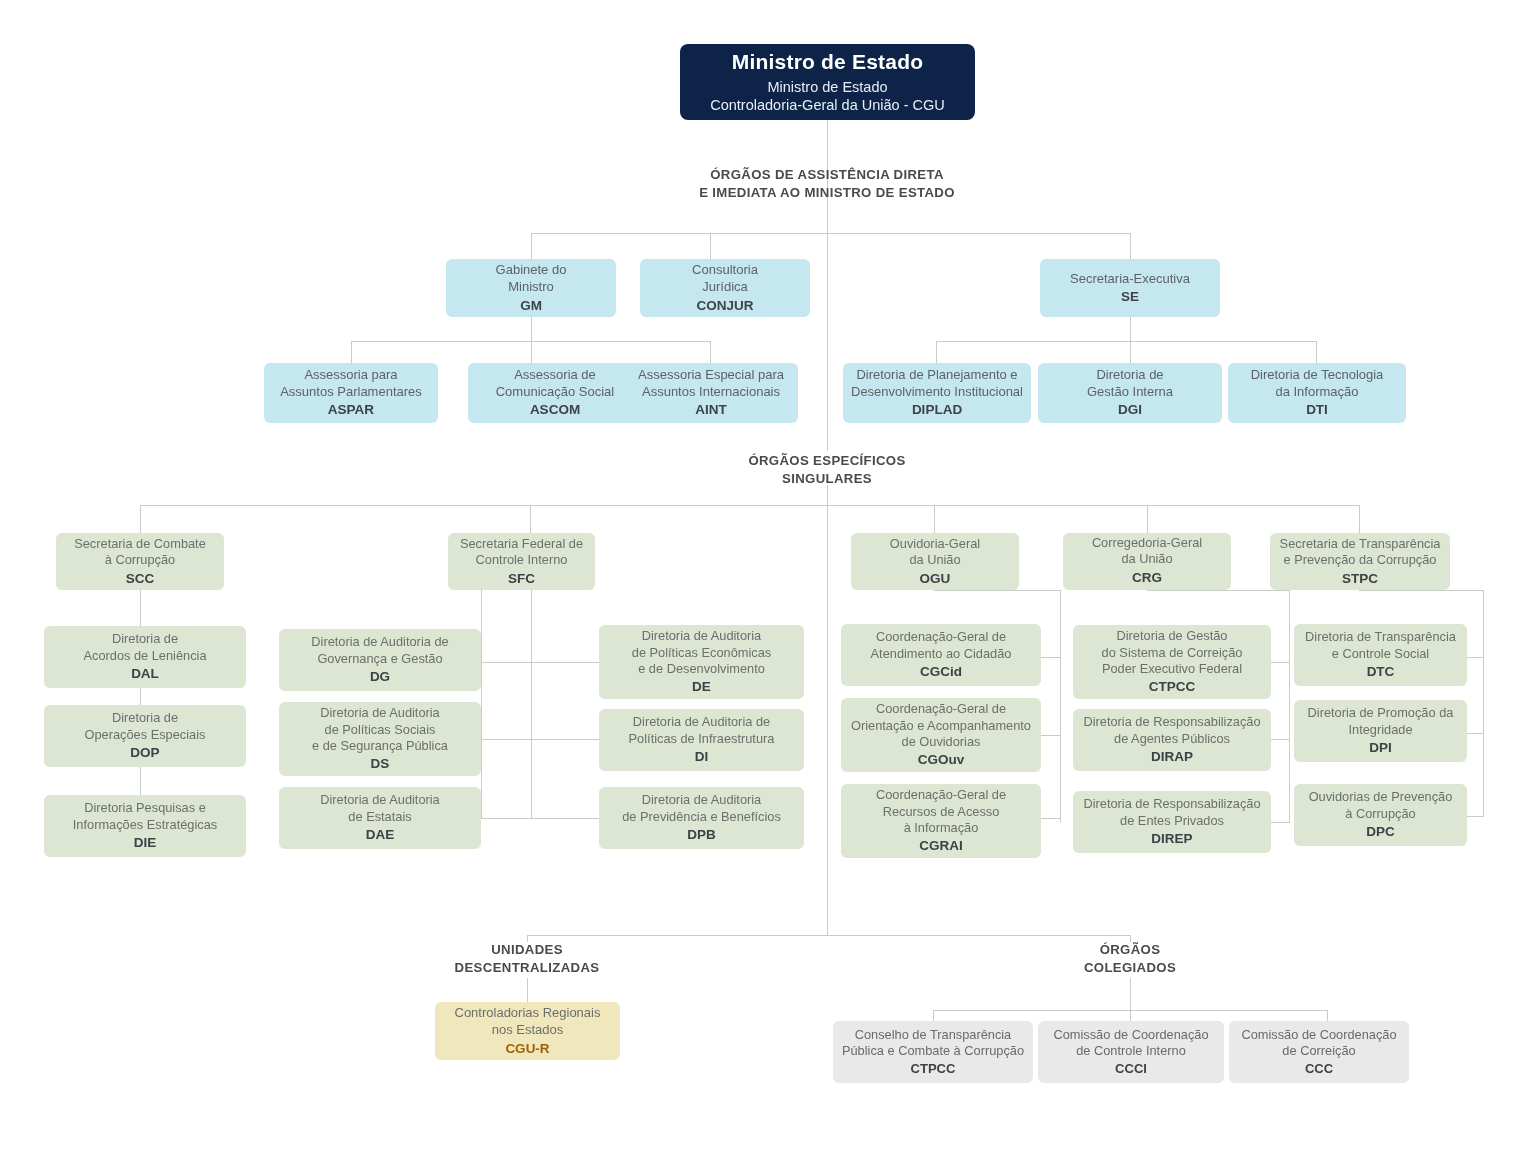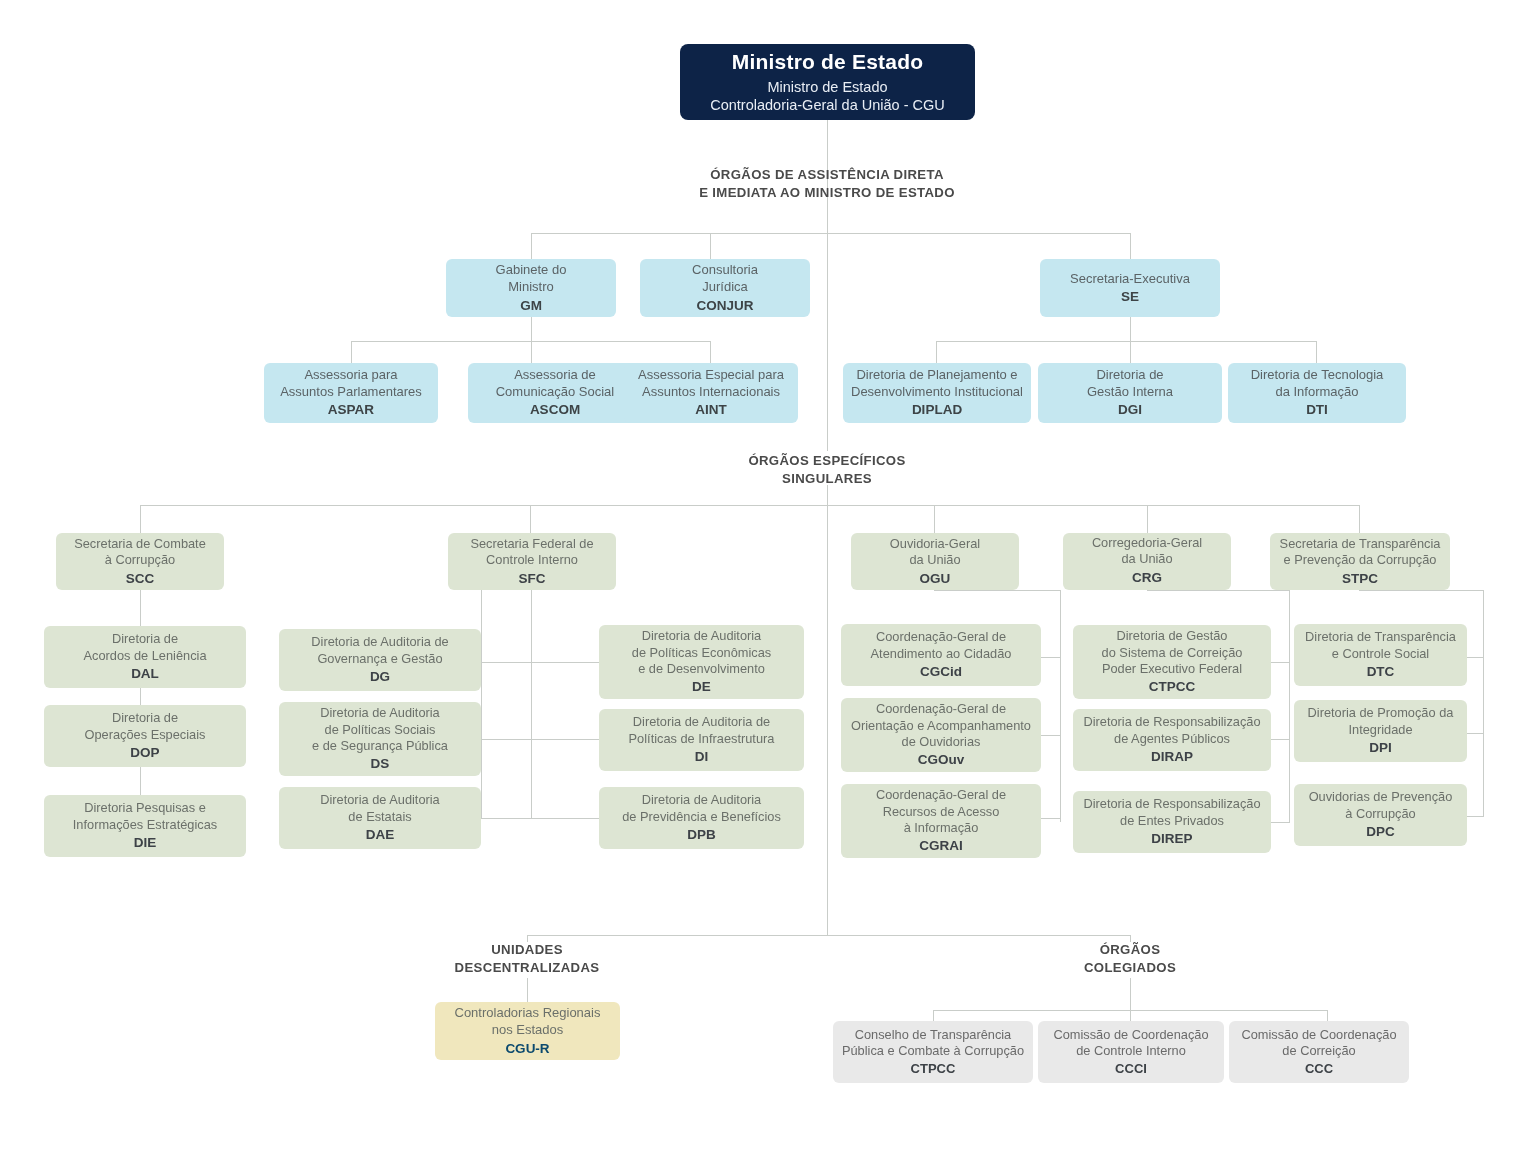--- a/index.html
+++ b/index.html
@@ -78,21 +78,21 @@
     font-size: 12.8px;
   }
   .node.green .acr { color: #3d4247; font-size: 13.5px; }
 
   
   .node.yellow {
     background: #f0e7bd;
     color: #6b706a;
     font-size: 13px;
   }
-  .node.yellow .acr { color: #0c4a6e; font-size: 13.5px; text-align: right; }
+  .node.yellow .acr { color: #a16207; font-size: 13.5px; text-align: right; }
 
   
   .node.grey {
     background: #e9e9e9;
     color: #6a6a6a;
     font-size: 12.8px;
   }
   .node.grey .acr { color: #3d4247; font-size: 13px; }
 
   .section-label {
@@ -257,21 +257,21 @@
     <span class="ln">ÓRGÃOS ESPECÍFICOS</span>
     <span class="ln">SINGULARES</span>
   </div>
 
   <div class="node green" style="left:56px;top:533px;width:168px;height:57px;">
     <span class="ln">Secretaria de Combate</span>
     <span class="ln">à Corrupção</span>
     <span class="acr">SCC</span>
   </div>
 
-  <div class="node green" style="left:448px;top:533px;width:168px;height:57px;text-align:right;">
+  <div class="node green" style="left:448px;top:533px;width:147px;height:57px;text-align:right;">
     <span class="ln">Secretaria Federal de</span>
     <span class="ln">Controle Interno</span>
     <span class="acr">SFC</span>
   </div>
 
   <div class="node green" style="left:851px;top:533px;width:168px;height:57px;">
     <span class="ln">Ouvidoria-Geral</span>
     <span class="ln">da União</span>
     <span class="acr">OGU</span>
   </div>

